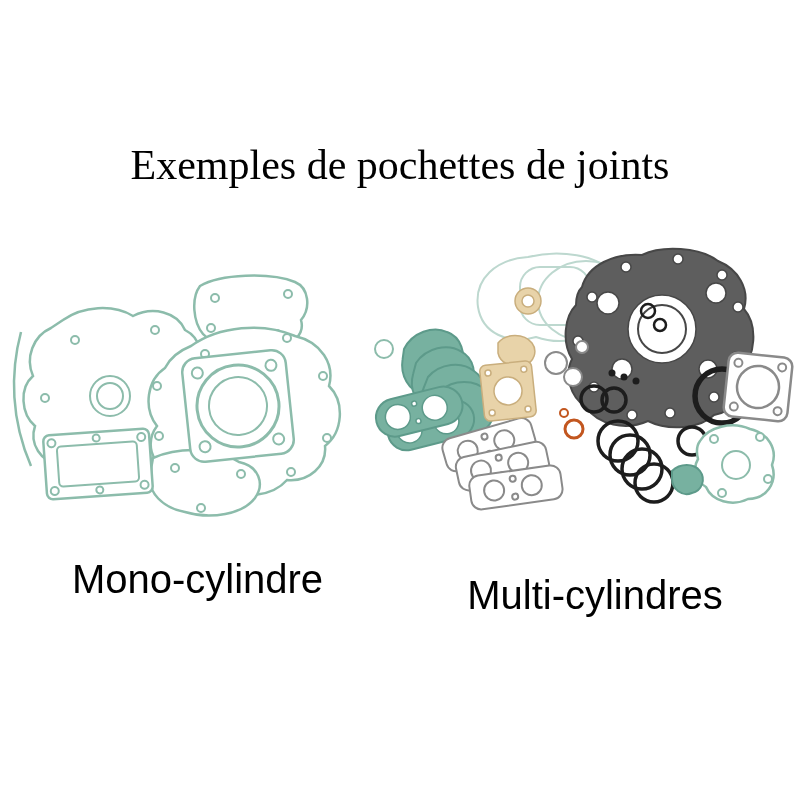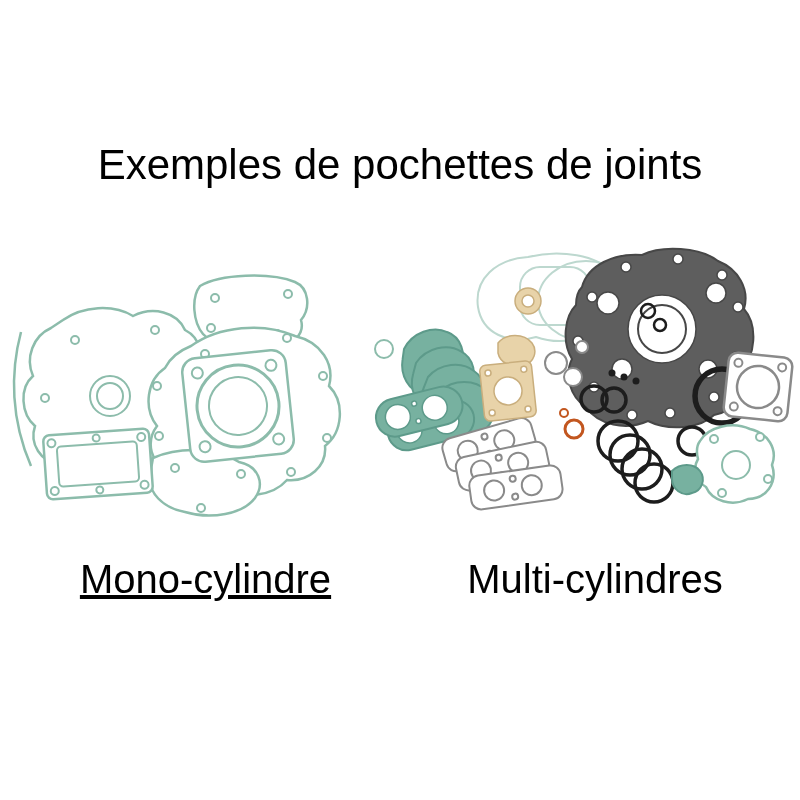--- a/index.html
+++ b/index.html
@@ -2,28 +2,28 @@
 <html style="--c-text: #000000; --c-background: #ffffff; --c-teal: #8cbcab; --c-teal_fill: #77b1a0; --c-teal_dark: #5d9a8a; --c-teal_light: #bdd8cf; --c-dark: #5e5e5e; --c-dark_edge: #474747; --c-beige: #e8d3a9; --c-beige_edge: #c9ae7d; --c-orange: #c2561f; --c-ring: #1d1d1d; --c-gray_outline: #8a8a8a;"><head>
 <meta charset="utf-8">
 <style>
   html,body { margin:0; padding:0; }
   .page {
     position:relative; width:800px; height:800px; overflow:hidden;
     background:var(--c-background,#fff);
     font-family:"Liberation Sans", sans-serif; color:var(--c-text,#000);
   }
   .title { position:absolute; top:141px; left:0; width:800px; margin:0;
-    text-align:center; font-size:42px; line-height:48px; font-weight:400; }
+    text-align:center; font-size:42px; line-height:48px; font-weight:400;font-family:Liberation Serif, serif; }
   .title span { display:block; }
   .fig { position:absolute; }
   .fig-mono  { left:5px;  top:268px; }
   .fig-multi { left:370px; top:245px; }
   .caption { position:absolute; top:556px; font-size:40px; line-height:46px; text-align:center; }
-  .caption-mono  { left:8px;     width:395px;text-decoration:underline; }
-  .caption-multi { left:390px; width:410px; }
+  .caption-mono  { left:0;     width:395px; }
+  .caption-multi { left:390px; width:410px;margin-top:16px; }
 
   
   .ot   { fill:#fff; stroke:var(--c-teal); stroke-width:2.5; }
   .hole-t { fill:#fff; stroke:var(--c-teal); stroke-width:2; }
   .ln-t { fill:none; stroke:var(--c-teal); stroke-width:2.5; }
   .lt   { fill:#fff; stroke:var(--c-teal_light); stroke-width:2; }
   .lt-n { fill:none; stroke:var(--c-teal_light); stroke-width:2; }
   .dk   { fill:var(--c-dark); stroke:var(--c-dark_edge); stroke-width:2; }
   .dh   { fill:#fff; stroke:var(--c-dark_edge); stroke-width:1.5; }
   .dh-n { fill:none; stroke:var(--c-dark_edge); stroke-width:2; }

